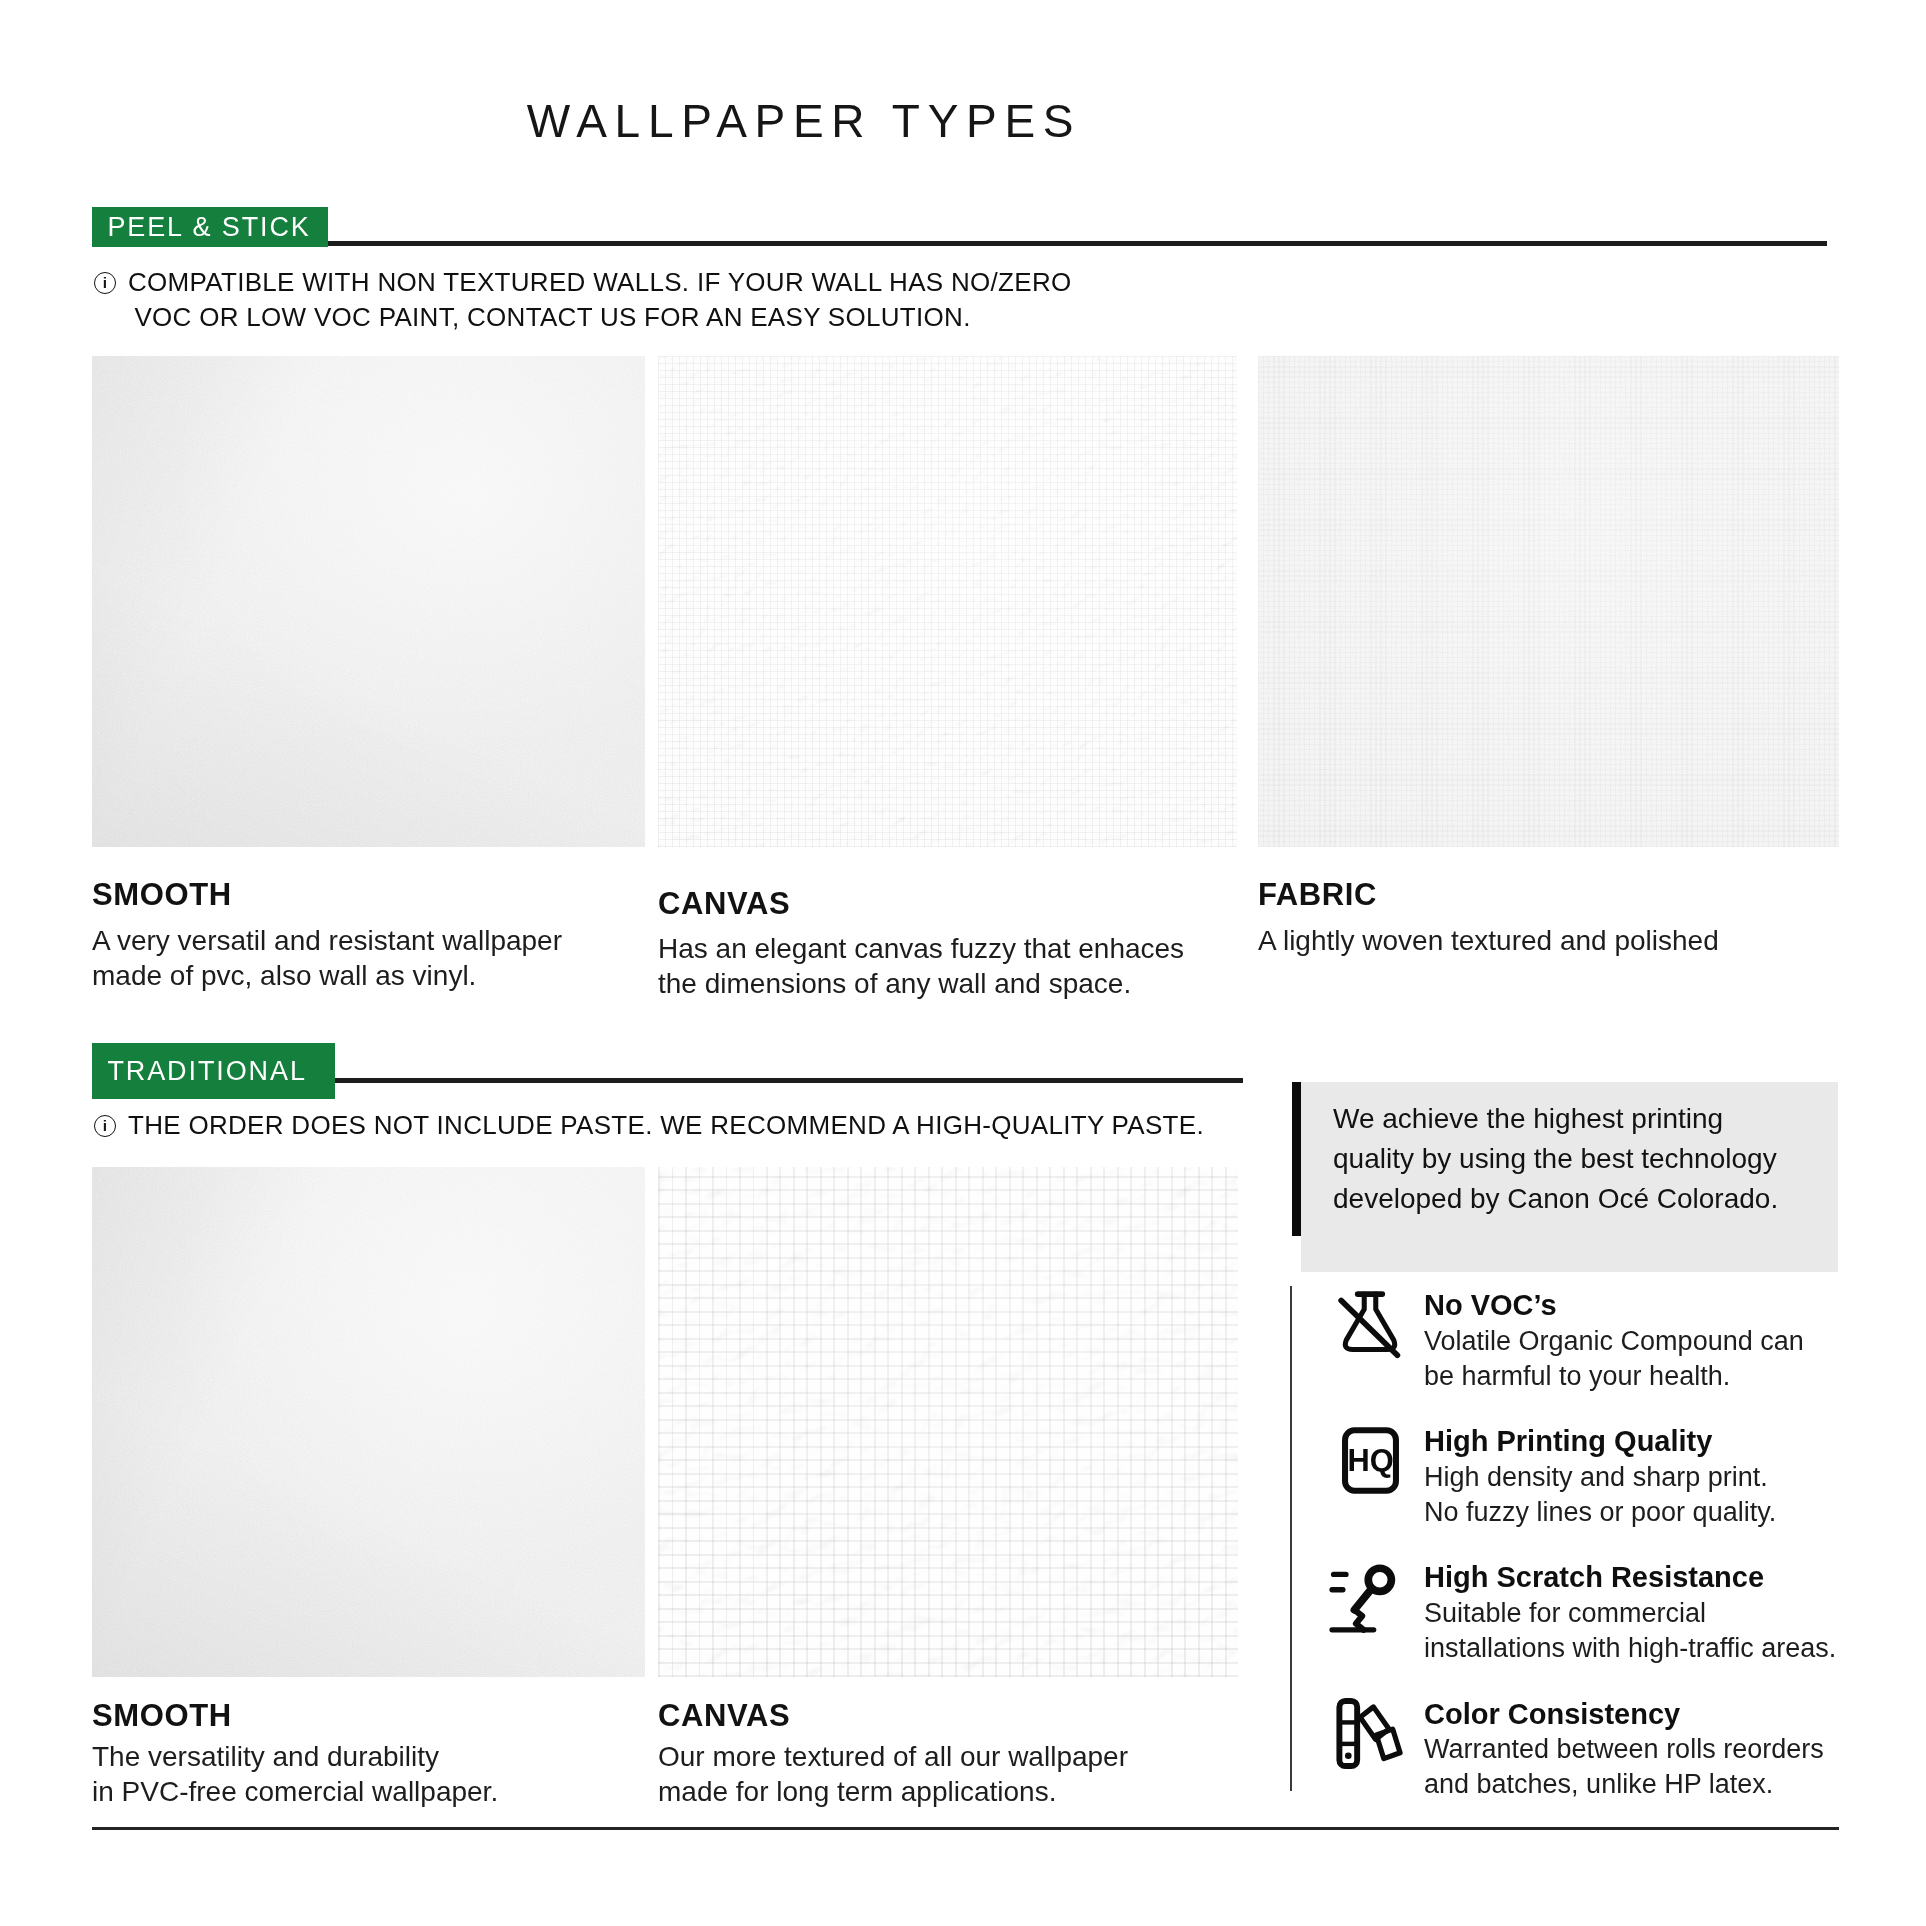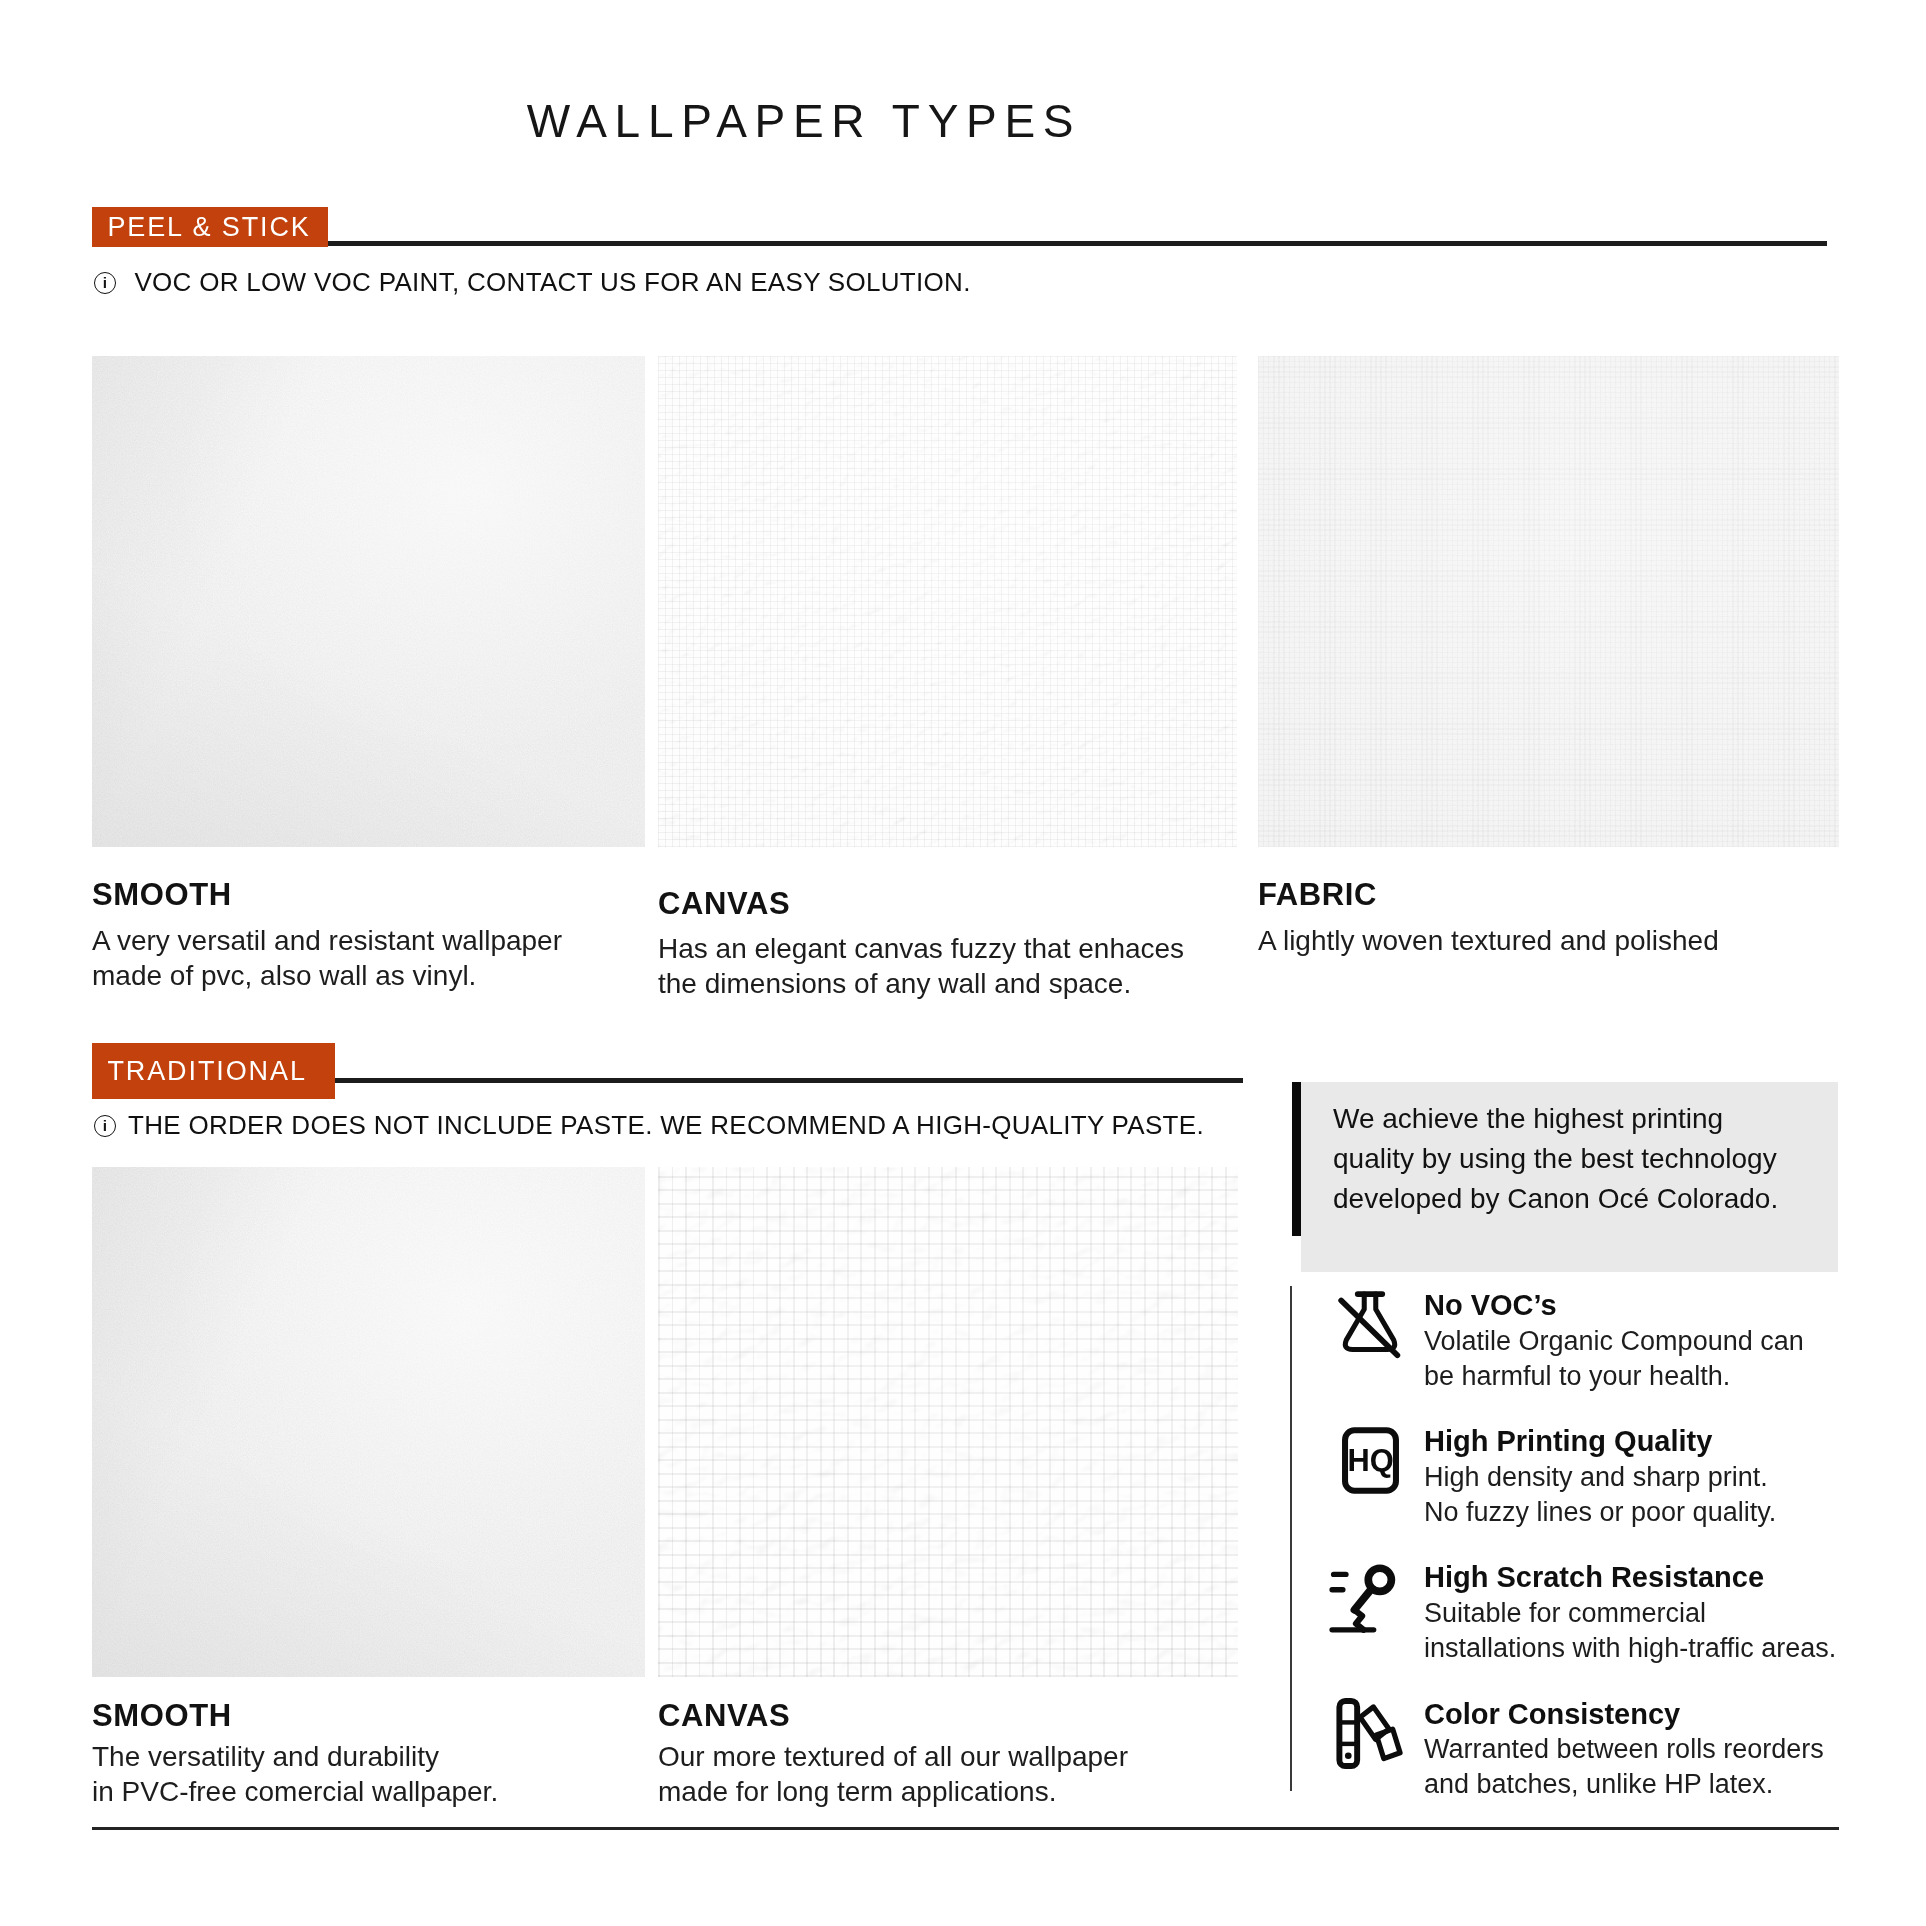--- a/index.html
+++ b/index.html
@@ -1,21 +1,21 @@
 <!DOCTYPE html>
 <html style="font-size:10.3px"><head>
 <meta charset="utf-8">
 <style>
   html,body{margin:0;padding:0}
   body{width:1926px;height:1926px;position:relative;background:#ffffff;
        font-family:"Liberation Sans",sans-serif;color:#141414;overflow:hidden}
   .abs{position:absolute}
   .fill{position:absolute;left:0;top:0;width:100%;height:100%}
   .title{font-size:46px;letter-spacing:7.7px;font-weight:400;color:#161616;white-space:nowrap}
-  .seclabel{background:#c2410c;color:#ffffff;font-size:27px;letter-spacing:1.9px;
+  .seclabel{background:#15803d;color:#ffffff;font-size:27px;letter-spacing:1.9px;
             display:flex;align-items:center;padding-left:15.4px;box-sizing:border-box;
             font-weight:400;z-index:3}
   .rule{background:#1c1c1c}
   .infoline{font-size:26px;letter-spacing:0.3px;color:#101010;white-space:nowrap;line-height:35px}
   .info-i{display:inline-flex;align-items:center;justify-content:center;width:22px;height:22px;
           border:1.9px solid #111;border-radius:50%;font-size:15.4px;font-weight:700;box-sizing:border-box}
   .texname{font-size:31px;font-weight:600;letter-spacing:0.6px;color:#121212;white-space:nowrap}
   .texdesc{font-size:28px;line-height:35px;color:#1d1d1d;white-space:nowrap}
   .tile{position:absolute;overflow:hidden}
   .notebox{background:#e9e9ea}
@@ -80,20 +80,21 @@
   </defs>
 </svg>
 
 <div class="abs title" style="left:804px;top:94px;transform:translateX(-50%)">WALLPAPER TYPES</div>
 
 <div class="abs rule" style="left:92px;top:241px;width:1735px;height:5.1px"></div>
 <div class="abs seclabel" style="left:92px;top:207px;width:236px;height:40px">PEEL &amp; STICK</div>
 
 <div class="abs info-i" style="left:94px;top:272px">i</div>
 <div class="abs" style="left:128px;top:265px">
+  <div class="infoline">COMPATIBLE WITH NON TEXTURED WALLS. IF YOUR WALL HAS NO/ZERO</div>
   <div class="infoline" style="padding-left:6.4px">VOC OR LOW VOC PAINT, CONTACT US FOR AN EASY SOLUTION.</div>
 </div>
 
 <div class="tile" style="left:92px;top:356px;width:553px;height:491px;background:linear-gradient(155deg,#f7f7f7,#eeeeee 55%,#eaeaea)">
   <svg class="fill" viewBox="0 0 862 765" width="553" height="491">
       <rect width="100%" height="100%" filter="url(#grain)" opacity="0.55"></rect>
     </svg>
   <div class="fill wash-smooth"></div>
 </div>
 <div class="tile" style="left:658px;top:356px;width:579px;height:491px;background:#f0f0f0">

